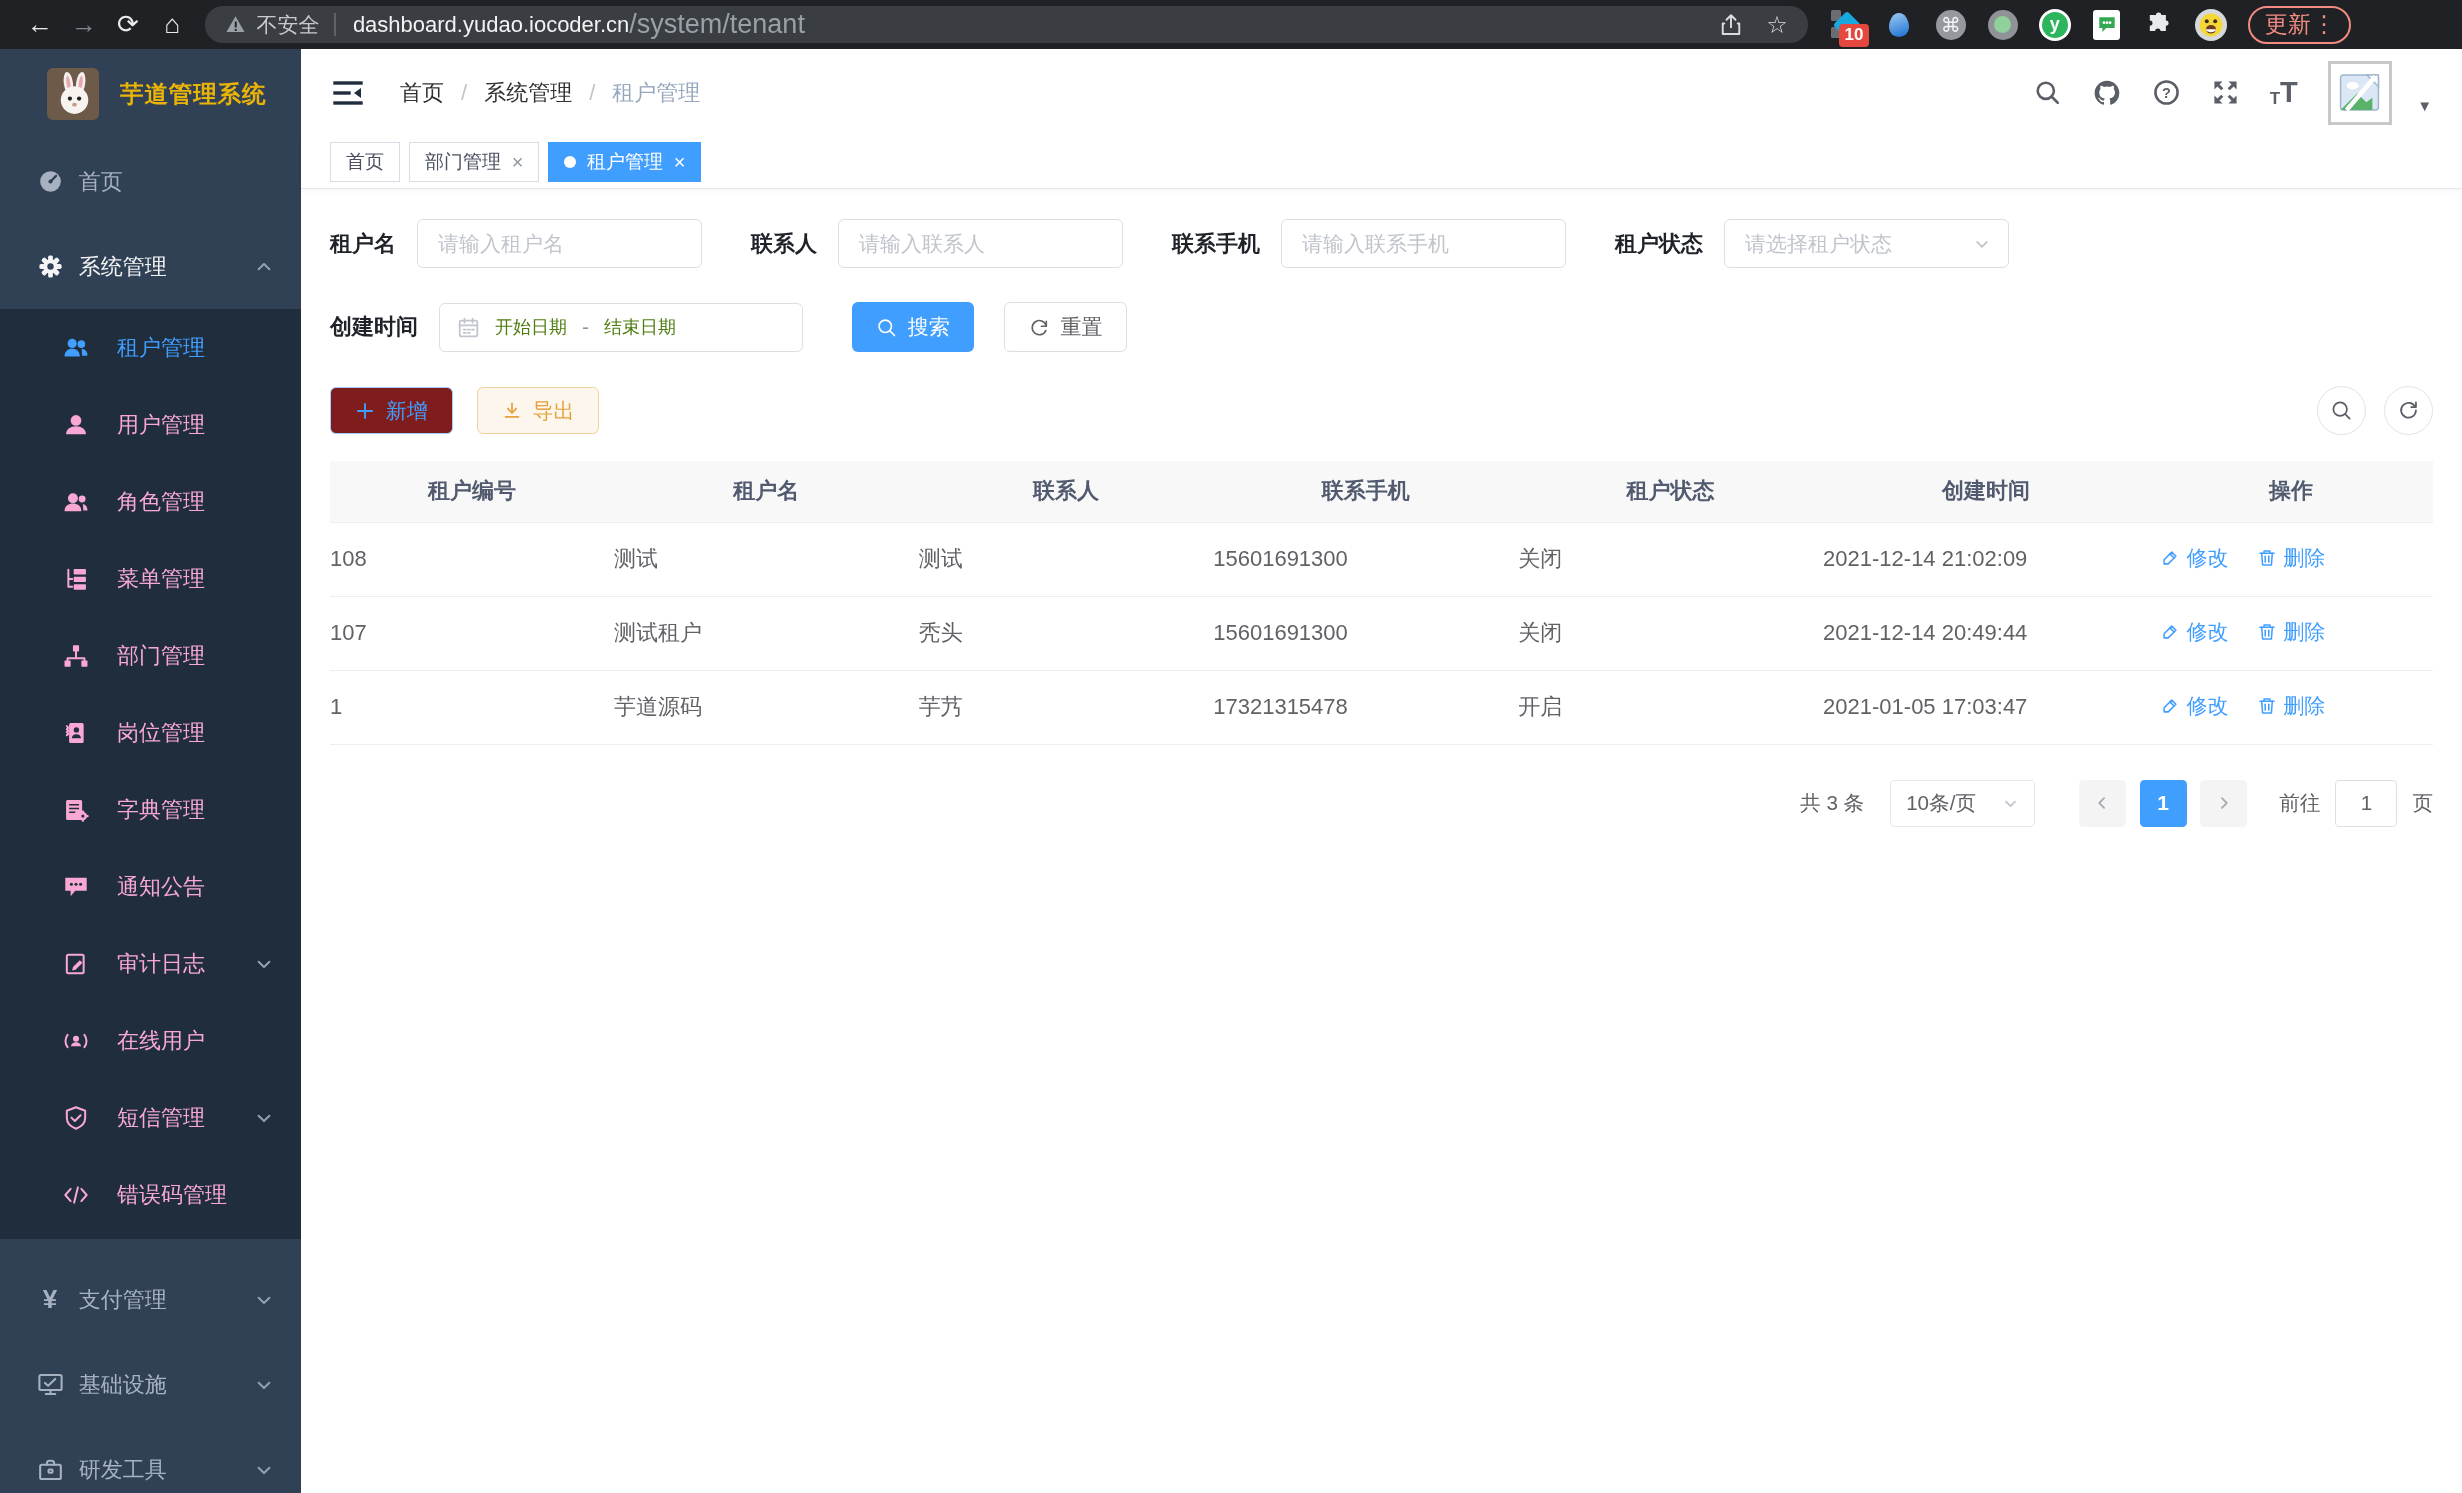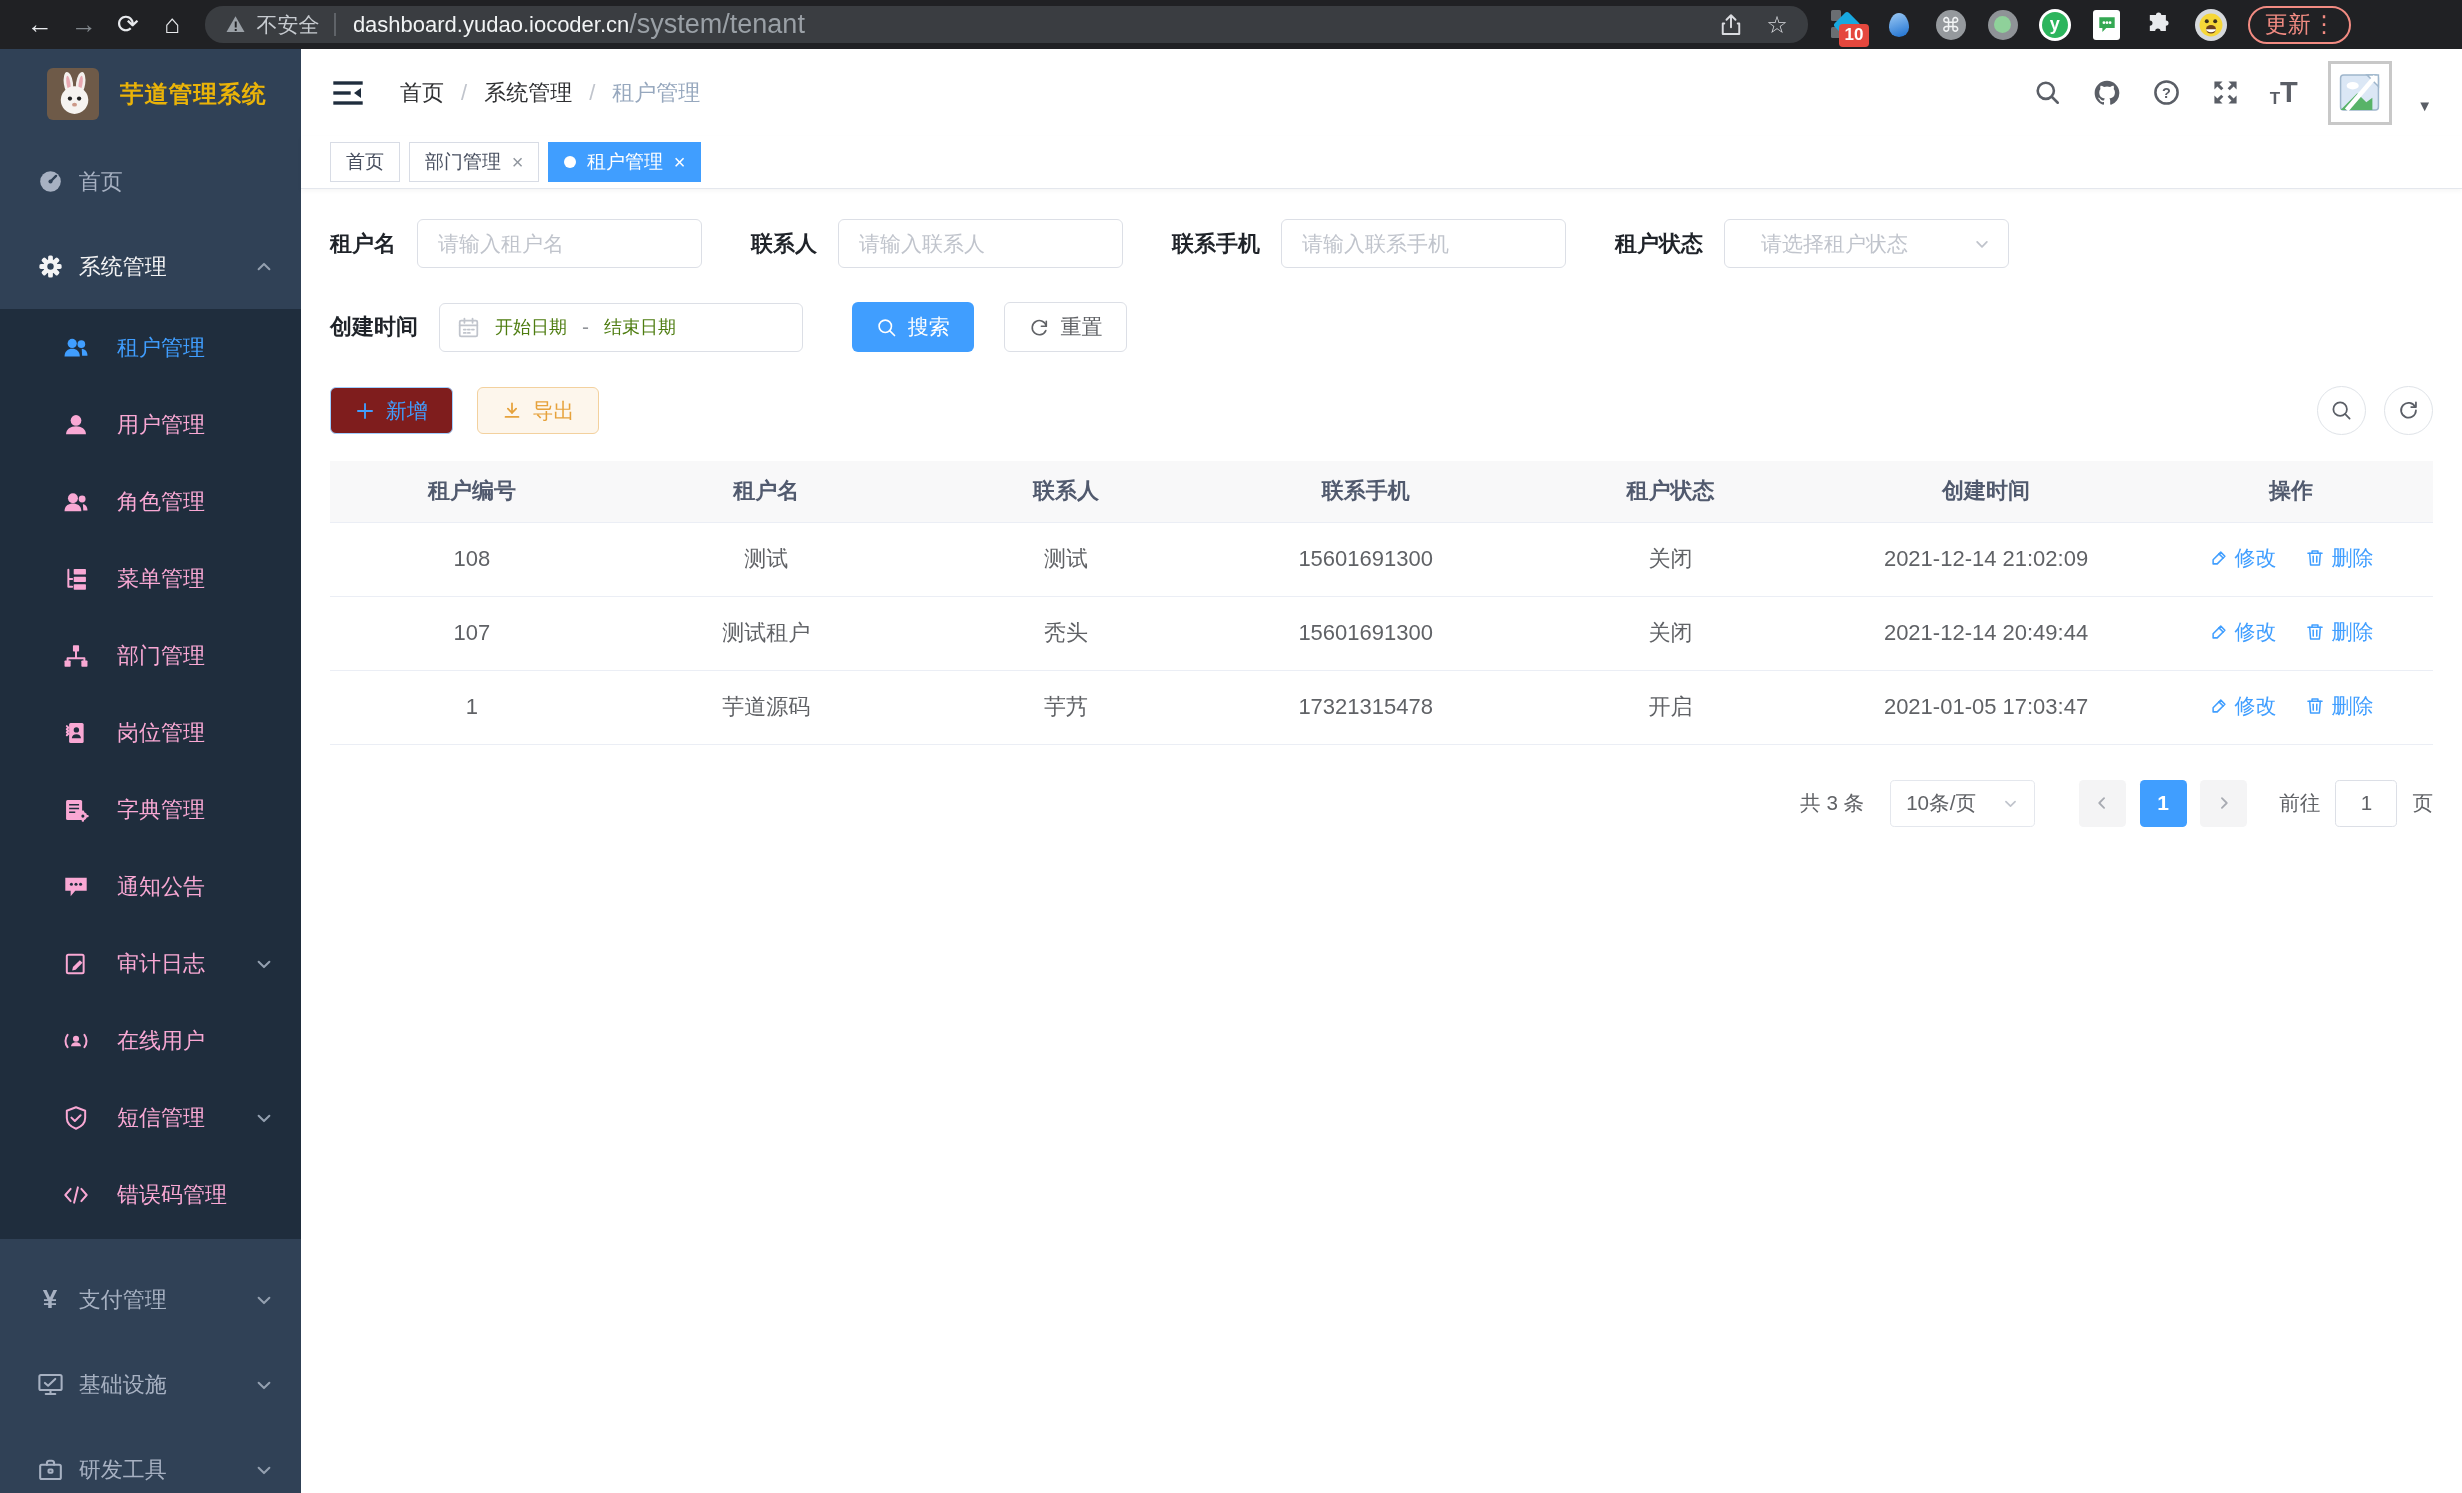--- a/index.html
+++ b/index.html
@@ -85,21 +85,21 @@
   .tab.active .tab-close { color:#fff; }
 
   .content { padding:30px 29px 0; flex:1; }
 
   .f-row { display:flex; align-items:center; margin-bottom:34px; }
   .f-item { display:flex; align-items:center; margin-right:49px; }
   .f-label { font-size:22px; font-weight:700; color:#1f2329; margin-right:21px; white-space:nowrap; }
   .f-input { width:285px; height:49px; border:1.5px solid #dcdfe6; border-radius:6px; padding:0 20px;
     font-size:21px; color:#606266; outline:none; font-family:inherit; }
   .f-input::placeholder { color:#c0c4cc; }
-  .f-select { width:285px; height:49px; border:1.5px solid #dcdfe6; border-radius:6px; padding:0 17px 0 36px;
+  .f-select { width:285px; height:49px; border:1.5px solid #dcdfe6; border-radius:6px; padding:0 17px 0 20px;
     display:flex; align-items:center; justify-content:space-between; cursor:pointer; }
   .f-select .ph { color:#c0c4cc; font-size:21px; }
   .f-select .chev { color:#c0c4cc; display:flex; }
   .f-range { width:364px; height:49px; border:1.5px solid #dcdfe6; border-radius:6px; display:flex;
     align-items:center; padding:0 17px; gap:15px; cursor:pointer; }
   .f-range .cal { color:#c0c4cc; display:flex; }
   .f-range .ph { color:#4d7c0f; font-size:18px; }
   .f-range .dash { color:#909399; font-size:21px; }
 
   .btn { height:50px; border-radius:6px; display:inline-flex; align-items:center; gap:10.7px;
@@ -110,21 +110,21 @@
   .btn-export { background:#fdf6ec; color:#e6a23c; border:1.5px solid #f3d19e; height:47px; margin-left:24px; }
 
   .toolbar-row { display:flex; align-items:center; margin-bottom:26px; }
   .tool-circles { margin-left:auto; display:flex; gap:18px; }
   .circle-btn { width:49px; height:49px; border-radius:50%; border:1.5px solid #dfe3e8; background:#fff;
     color:#5a5e66; display:flex; align-items:center; justify-content:center; cursor:pointer; }
 
   table.grid { width:100%; border-collapse:collapse; font-size:22px; table-layout:fixed; }
   .grid th { background:#f8f8f9; color:#515a6e; font-weight:700; height:61px; text-align:center;
     border-bottom:1.5px solid #ebeef5; }
-  .grid td { height:74px; color:#606266; text-align:center; border-bottom:1.5px solid #ebeef5; }
+  .grid td { height:74px; color:#606266; border-bottom:1.5px solid #ebeef5; }
   .op-link { color:#409eff; display:inline-flex; align-items:center; gap:6px; margin:0 11.4px;
     font-size:21px; cursor:pointer; }
 
   .pagination { display:flex; align-items:center; justify-content:flex-end; margin-top:35px; color:#606266; font-size:20.6px; }
   .pg-total { margin-right:26px; }
   .size-select { width:145px; height:47px; border:1.5px solid #e4e7ed; border-radius:4.6px; display:flex;
     align-items:center; justify-content:space-between; padding:0 15px; margin-right:30px; cursor:pointer; }
   .size-select .chev { color:#c0c4cc; display:flex; }
   .pg-btn { width:47px; height:47px; border-radius:4.6px; background:#f4f4f5; color:#a8abb2; display:flex;
     align-items:center; justify-content:center; cursor:pointer; margin-left:13.7px; }

